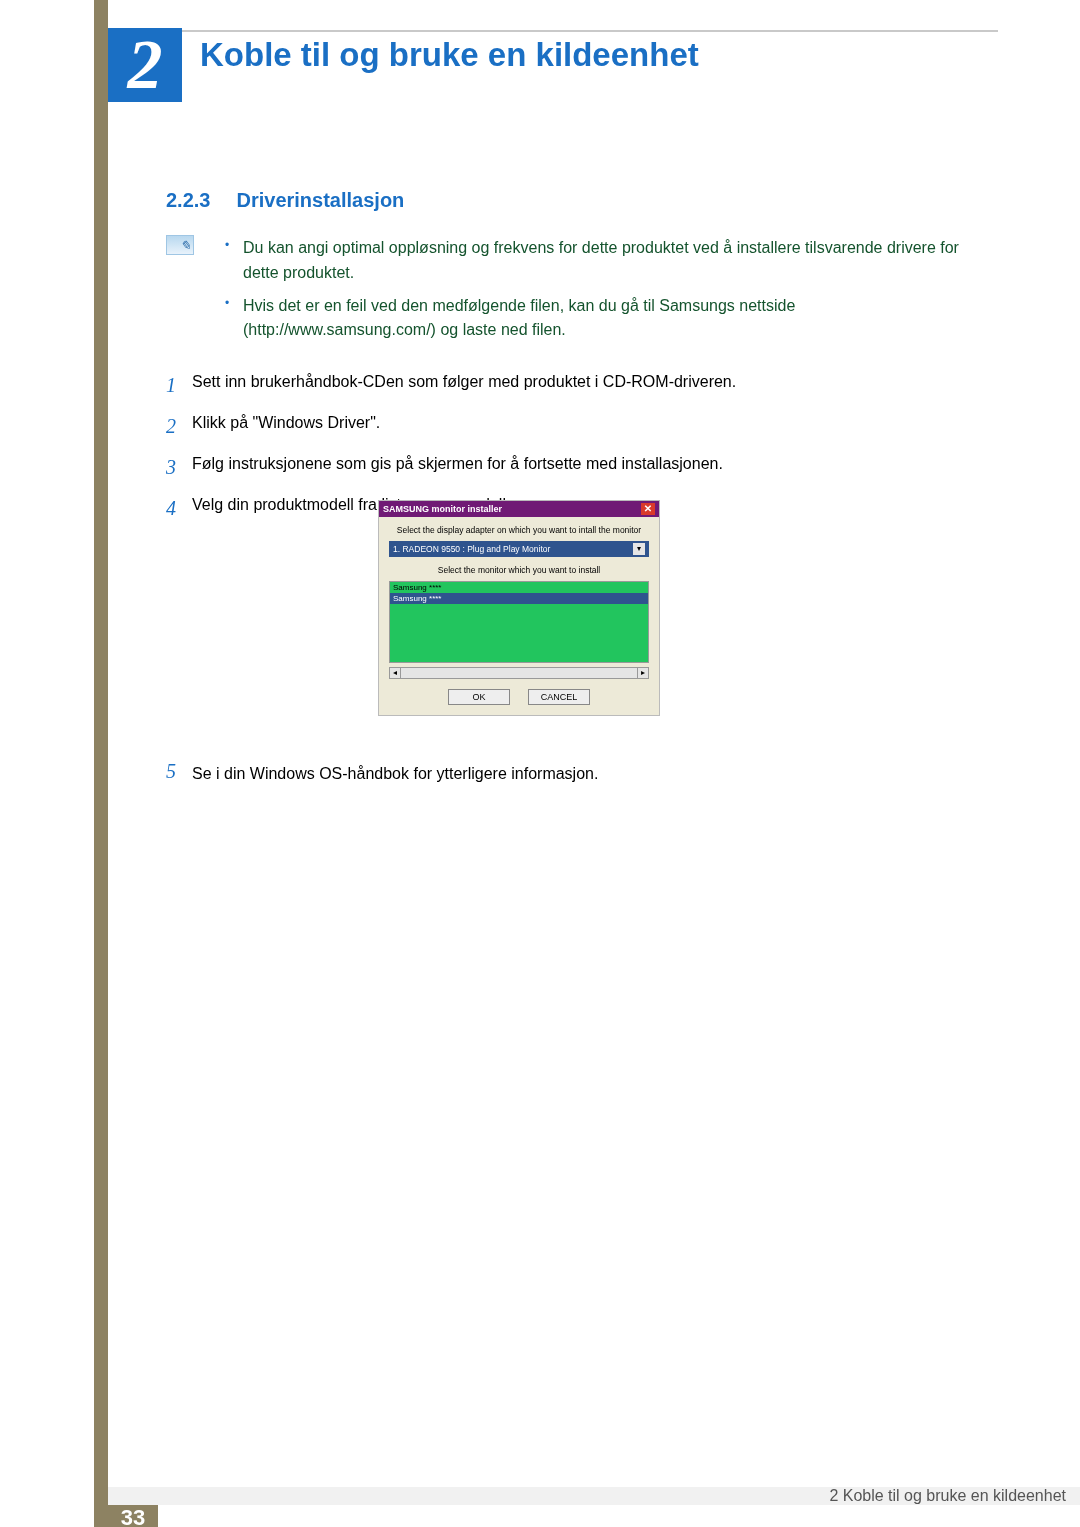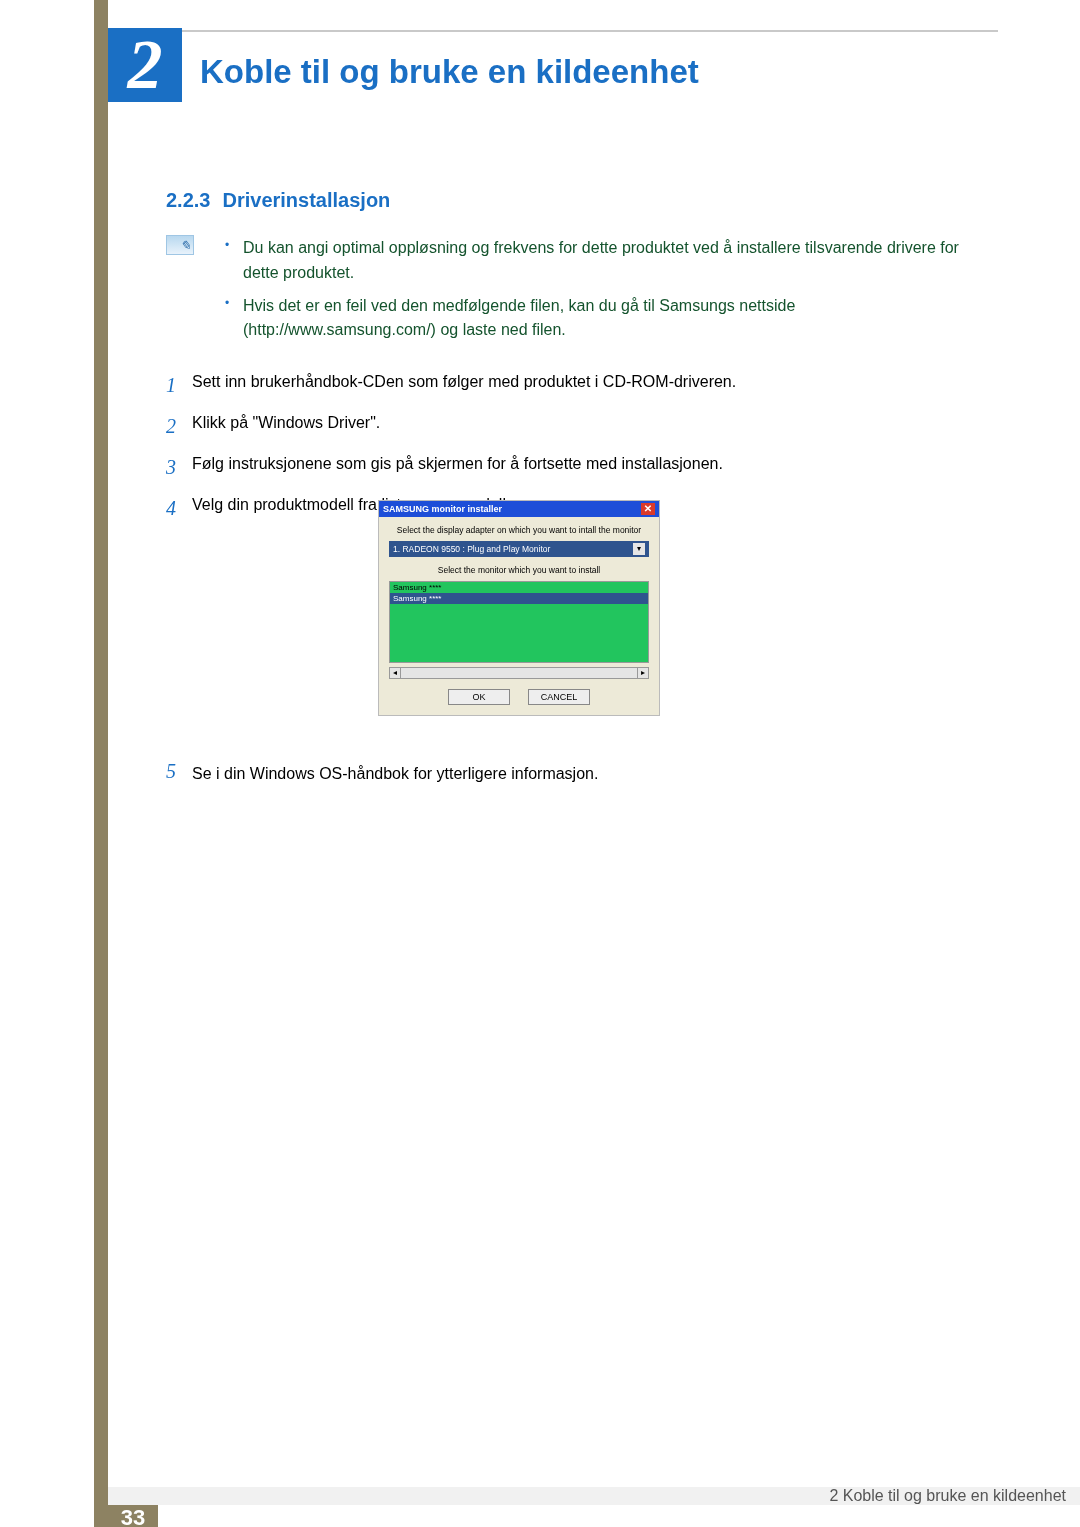--- a/index.html
+++ b/index.html
@@ -50,32 +50,31 @@
     font-style: italic;
     font-family: Georgia, 'Times New Roman', serif;
   }
   .chapter-title {
     position: absolute;
     left: 200px;
     top: 36px;
     font-size: 33px;
     font-weight: bold;
     color: #1a6fc4;
-    margin-top: 17px;
   }
   
   .section-heading {
     position: absolute;
     left: 166px;
     top: 189px;
     font-size: 20px;
     font-weight: bold;
     color: #1a6fc4;
   }
-  .section-heading .num { margin-right: 12px; }
+  .section-heading .num { margin-right: 26px; }
   
   .note-icon {
     position: absolute;
     left: 166px;
     top: 235px;
     width: 28px;
     height: 20px;
     background: linear-gradient(#b8d8ef, #e8f2fb);
     border: 1px solid #9fc6e4;
     display: flex;
@@ -142,21 +141,21 @@
     position: absolute;
     left: 378px;
     top: 500px;
     width: 282px;
     background: #edead8;
     border: 1px solid #bbb;
     font-size: 9px;
     color: #000;
   }
   .installer .titlebar {
-    background: #1d4ed8;
+    background: #701a75;
     color: #fff;
     font-size: 9px;
     padding: 2px 4px;
     font-weight: bold;
     display: flex;
     justify-content: space-between;
     align-items: center;
     gap: 24px;
   }
   .installer .titlebar .close {

